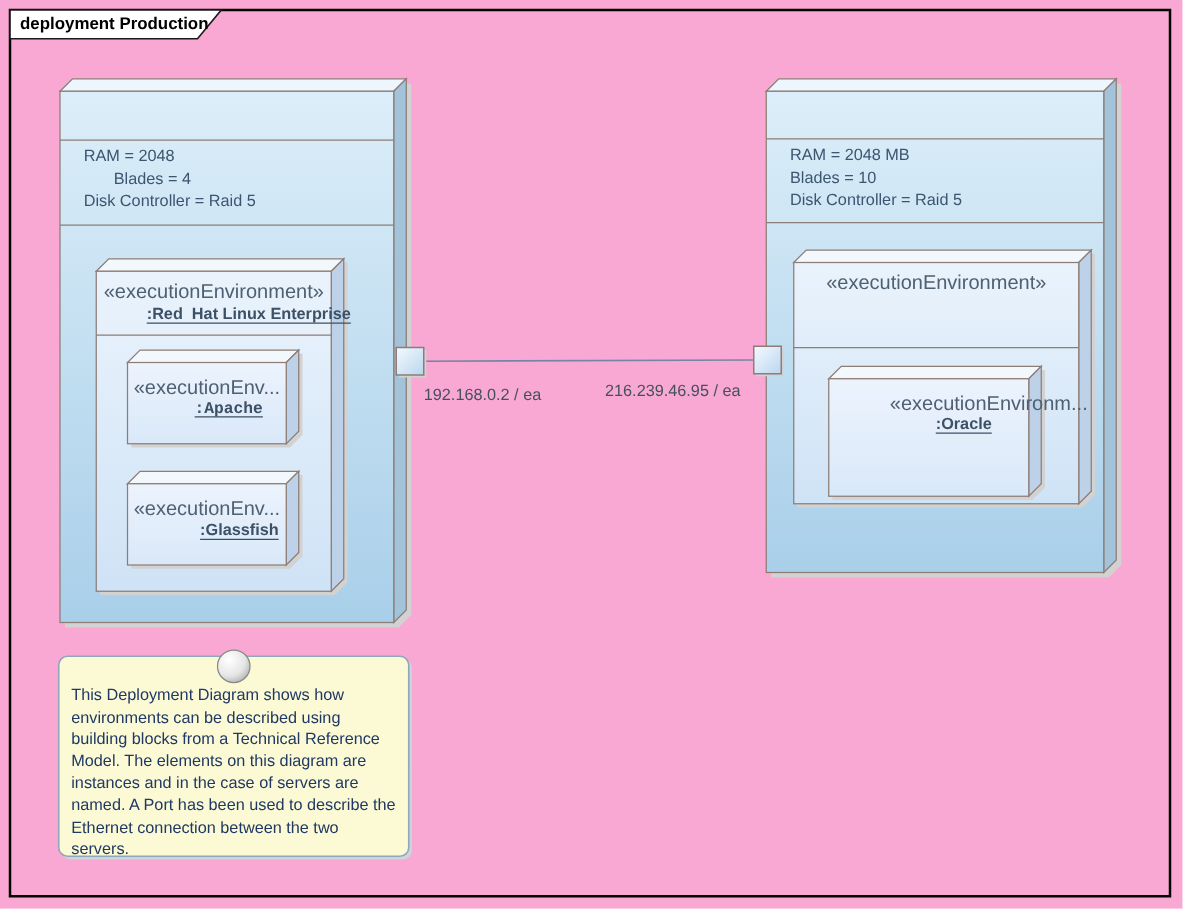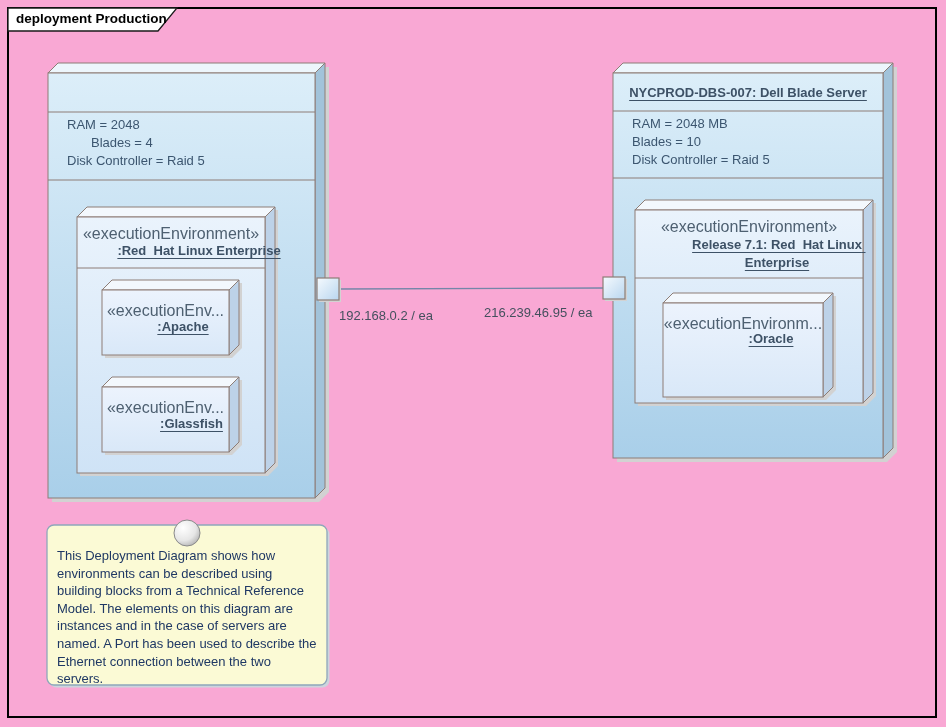--- a/index.html
+++ b/index.html
@@ -130,34 +130,32 @@
   <div class="txt frame-label" style="left:16px;top:11px;">deployment Production</div>
 
   <div class="txt prop" style="left:67px;top:117px;">RAM = 2048</div>
   <div class="txt prop" style="left:67px;top:135px;margin-left:24px;">Blades = 4</div>
   <div class="txt prop" style="left:67px;top:153px;">Disk Controller = Raid 5</div>
 
   <div class="txt stereo center" style="left:77px;top:225px;width:188px;">«executionEnvironment»</div>
   <div class="txt ename center" style="left:77px;top:243px;width:188px;">:Red  Hat Linux Enterprise</div>
 
   <div class="txt stereo center" style="left:102px;top:302px;width:127px;">«executionEnv...</div>
-  <div class="txt ename center" style="left:102px;top:319px;width:106px;">:Apache</div>
+  <div class="txt ename center" style="left:102px;top:319px;width:106px;font-family:Liberation Mono, monospace;">:Apache</div>
 
   <div class="txt stereo center" style="left:102px;top:399px;width:127px;">«executionEnv...</div>
   <div class="txt ename center" style="left:102px;top:416px;width:123px;text-decoration:underline;">:Glassfish</div>
 
-  <div class="txt node-title center" style="left:613px;top:85px;width:270px;">NYCPROD-DBS-007: Dell Blade Server</div>
   <div class="txt prop" style="left:632px;top:116px;">RAM = 2048 MB</div>
   <div class="txt prop" style="left:632px;top:134px;">Blades = 10</div>
   <div class="txt prop" style="left:632px;top:152px;">Disk Controller = Raid 5</div>
 
   <div class="txt stereo center" style="left:635px;top:218px;width:228px;">«executionEnvironment»</div>
-  <div class="txt ename center wrap2" style="left:649px;top:236px;width:200px;">Release 7.1: Red  Hat Linux Enterprise</div>
 
-  <div class="txt stereo center" style="left:663px;top:315px;width:160px;">«executionEnvironm...</div>
+  <div class="txt stereo center" style="left:663px;top:315px;width:160px;padding-left:48px;">«executionEnvironm...</div>
   <div class="txt ename center" style="left:663px;top:331px;width:160px;">:Oracle</div>
 
   <div class="txt conn-label" style="left:339px;top:308px;">192.168.0.2 / ea</div>
   <div class="txt conn-label" style="left:484px;top:305px;">216.239.46.95 / ea</div>
 
   <div class="txt note-text" style="left:57px;top:547px;">This Deployment Diagram shows how environments can be described using building blocks from a Technical Reference Model. The elements on this diagram are instances and in the case of servers are named. A Port has been used to describe the Ethernet connection between the two servers.</div>
 
 </div>
 
 </body></html>

